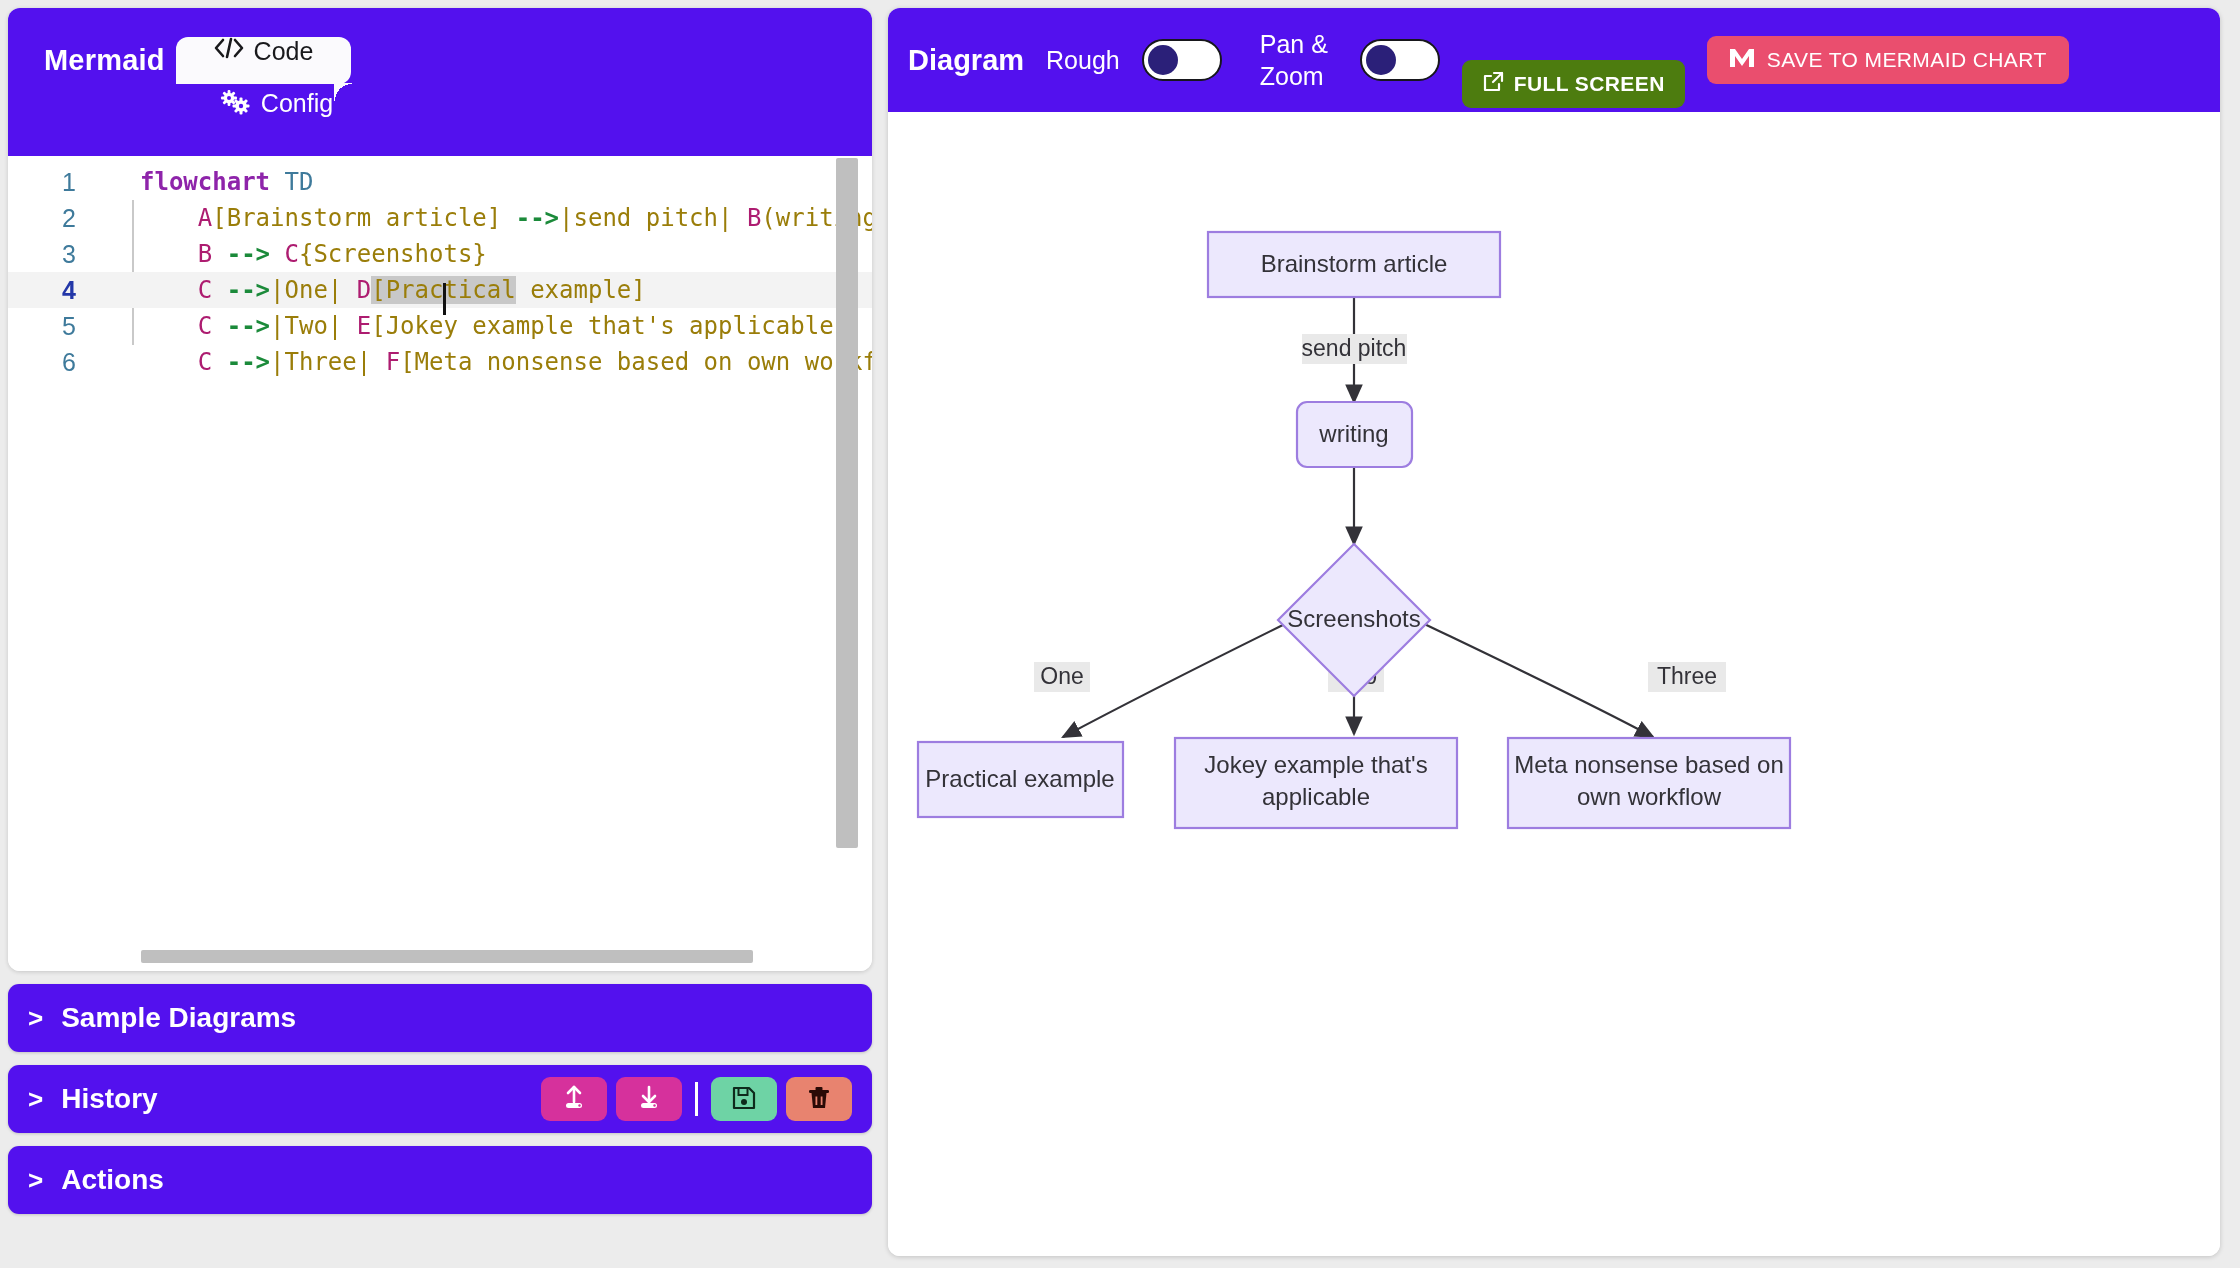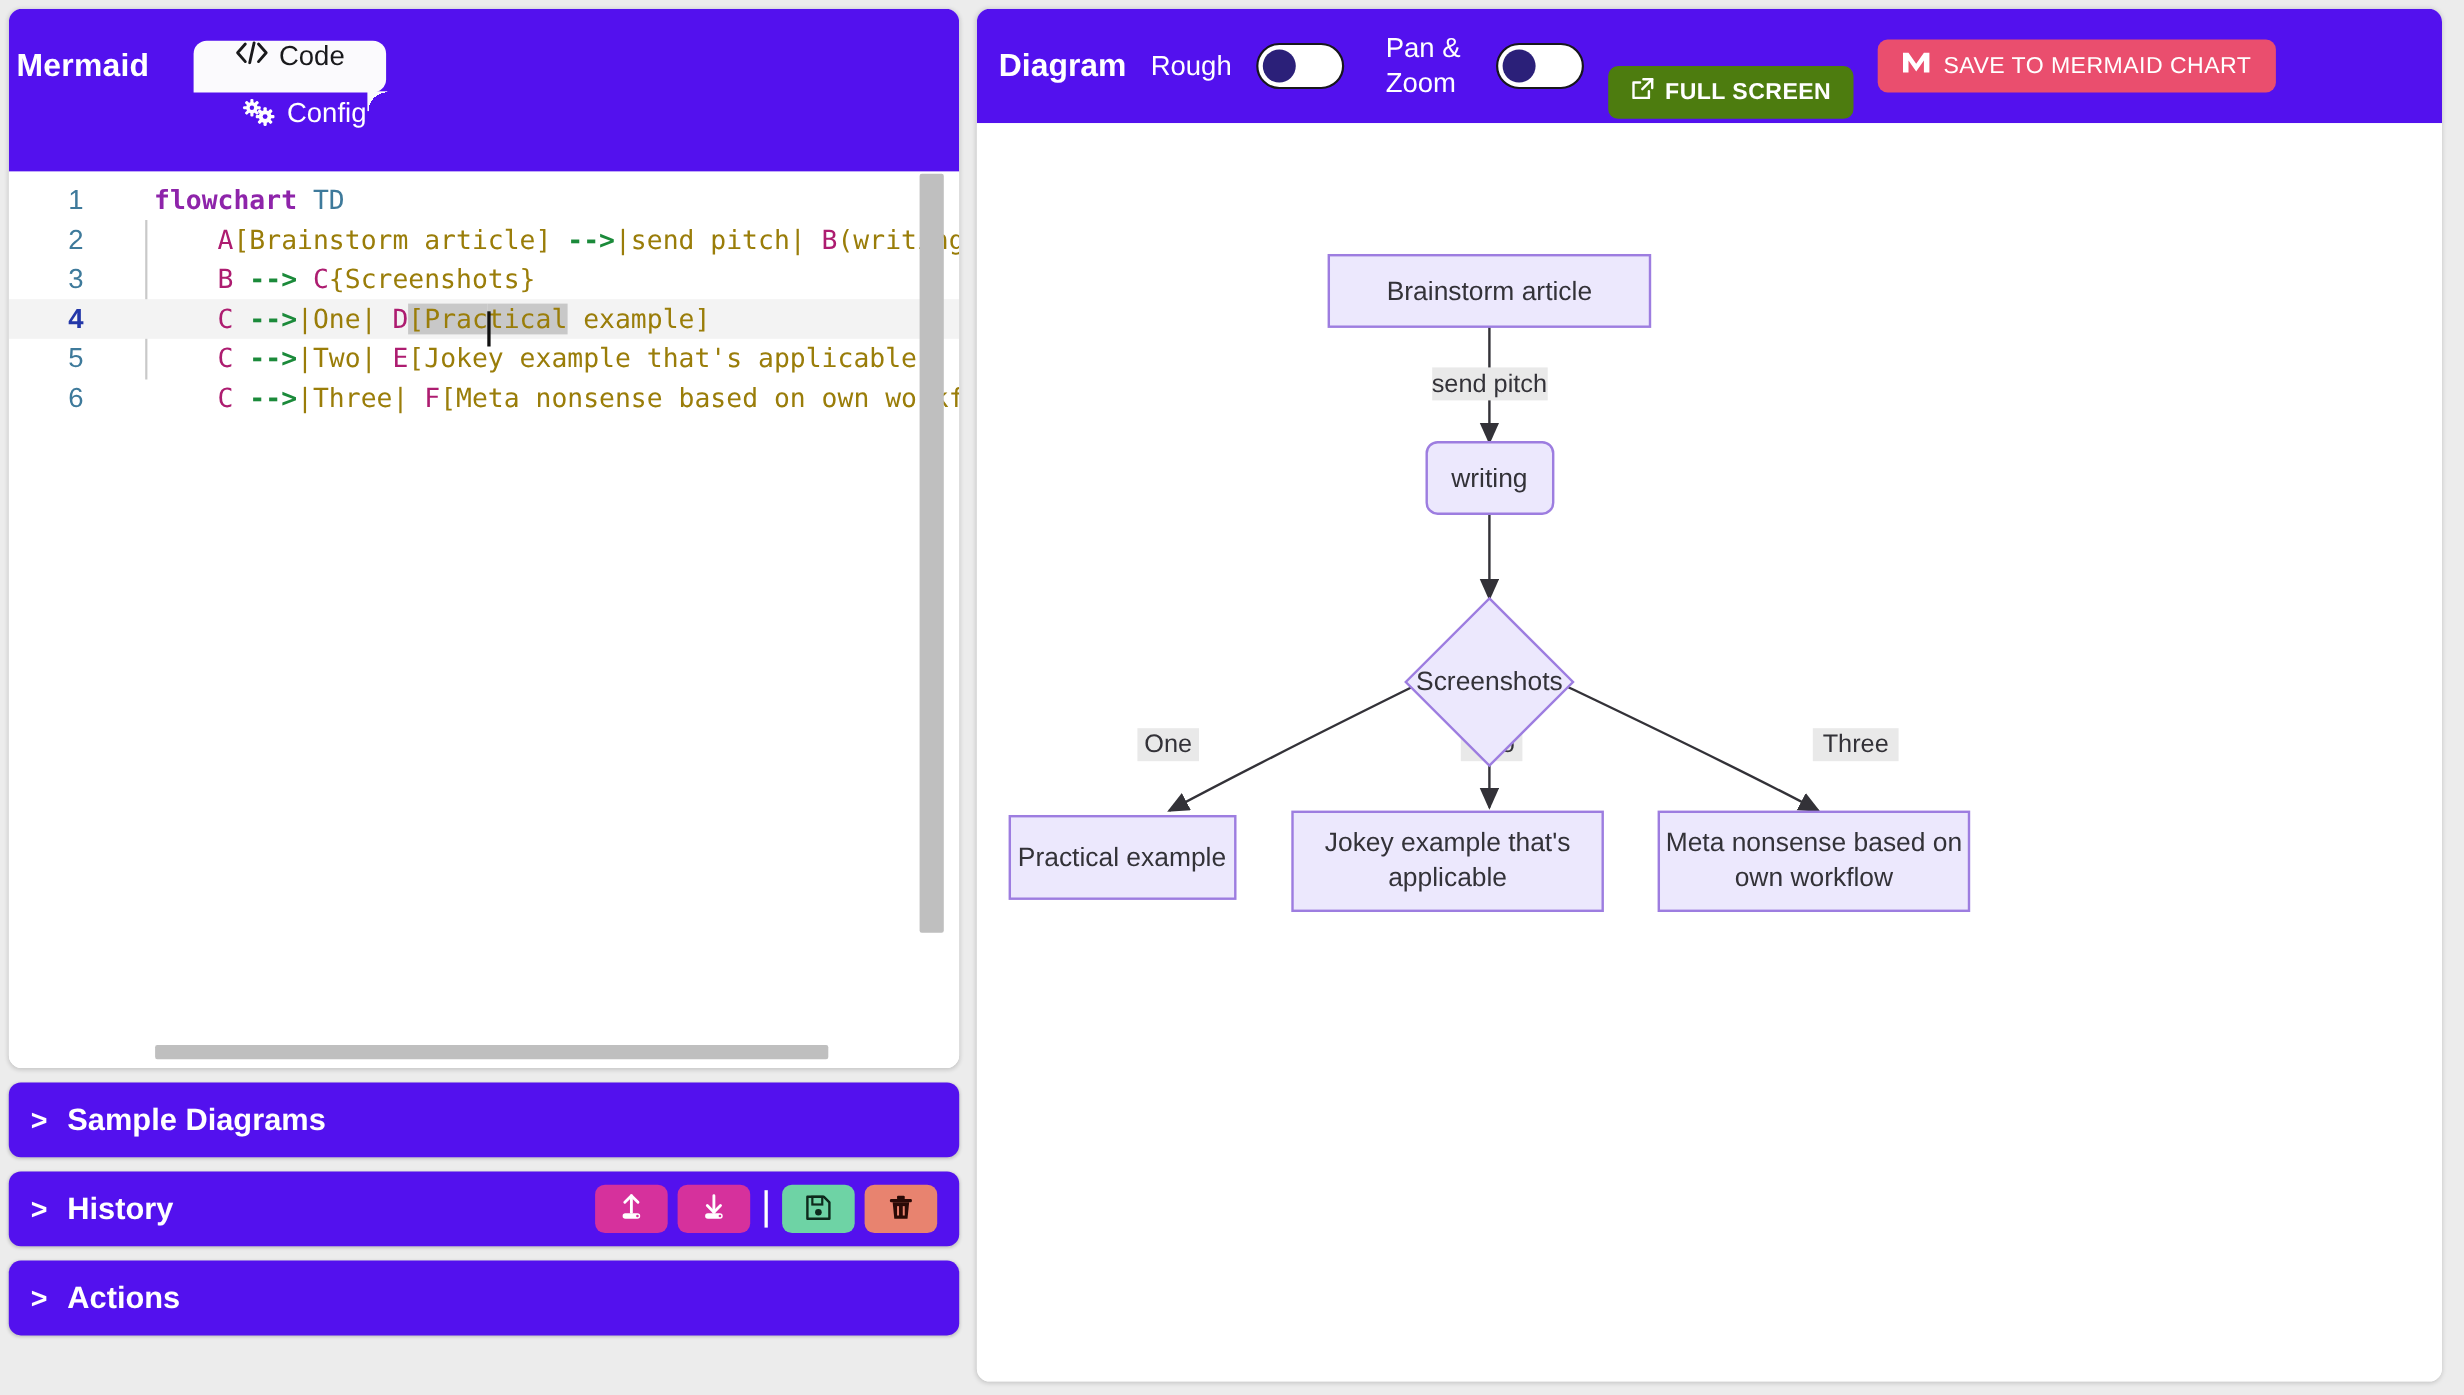--- a/index.html
+++ b/index.html
@@ -28,21 +28,21 @@
     position: relative;
   }
 
   .editor-header {
     background: #5311EE;
     height: 148px;
     position: relative;
     flex: 0 0 148px;
   }
   .brand {
-    position: absolute; left: 7px; top: 36px;
+    position: absolute; left: 36px; top: 36px;
     color: #fff; font-size: 29px; font-weight: 700;
     letter-spacing: .2px;
   }
   .tabs { position: absolute; left: 168px; top: 29px; width: 220px; }
   .tab {
     display: flex; align-items: flex-start; gap: 10px;
     justify-content: center;
     font-size: 25px; font-weight: 500;
     height: 47px;
     cursor: pointer;

